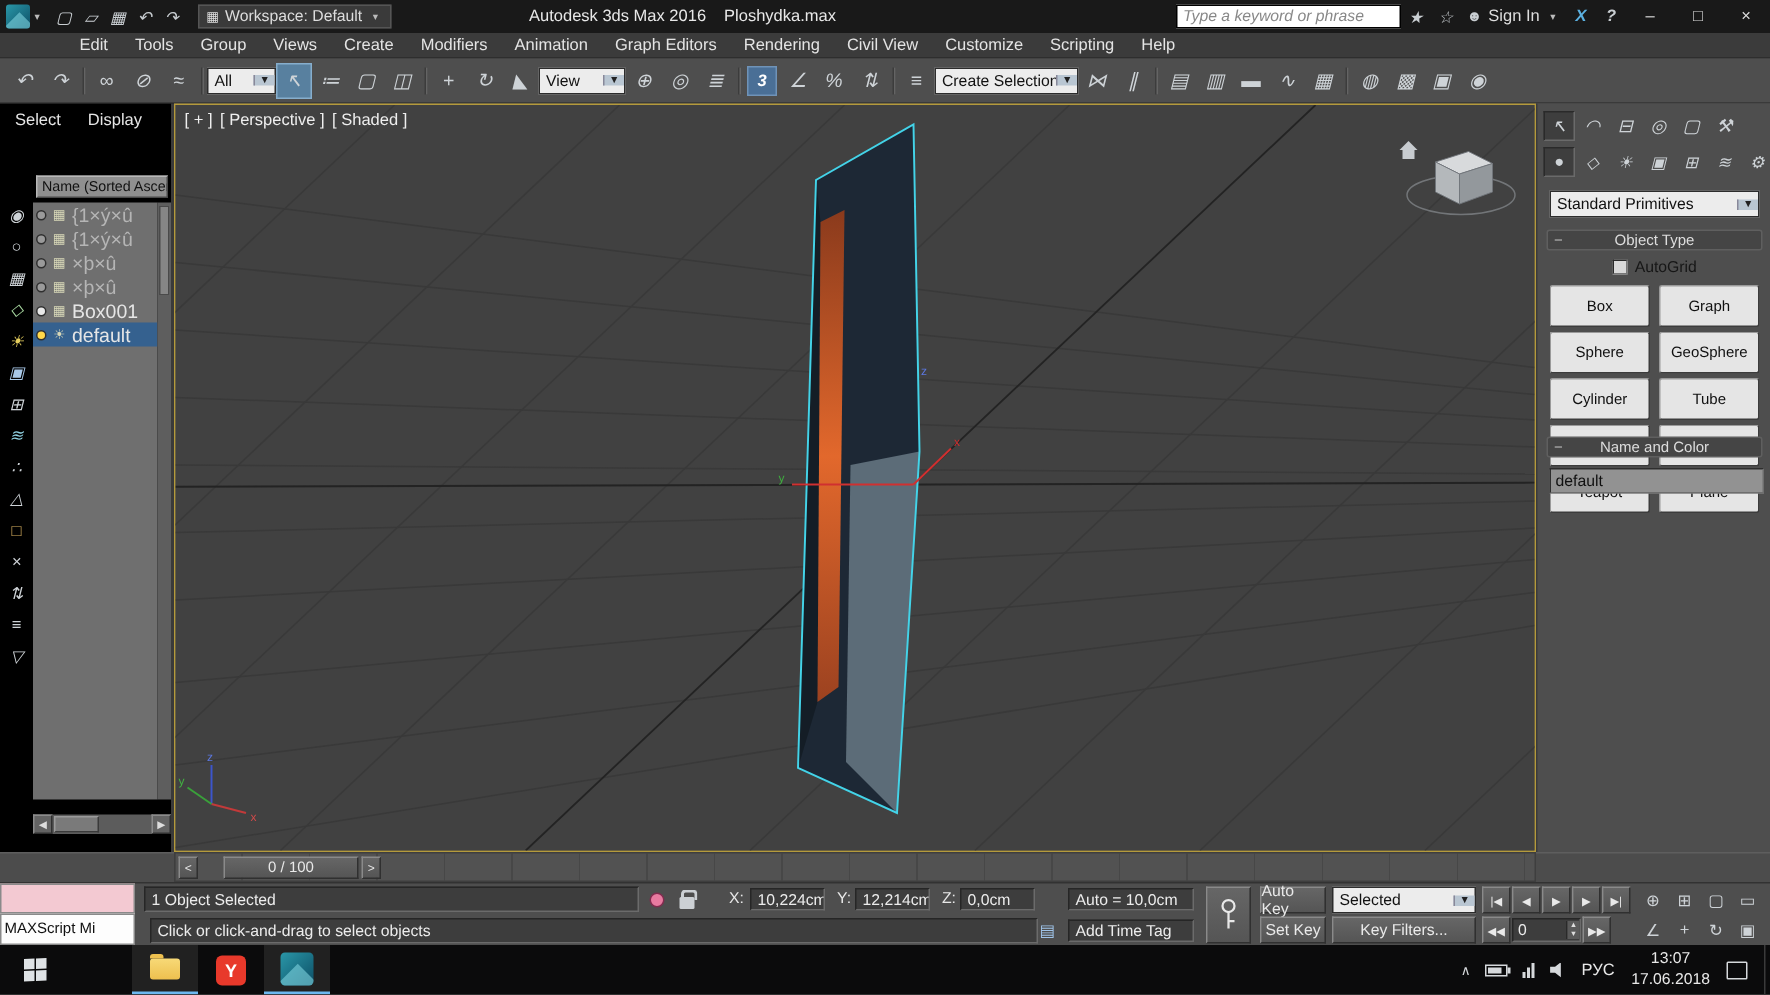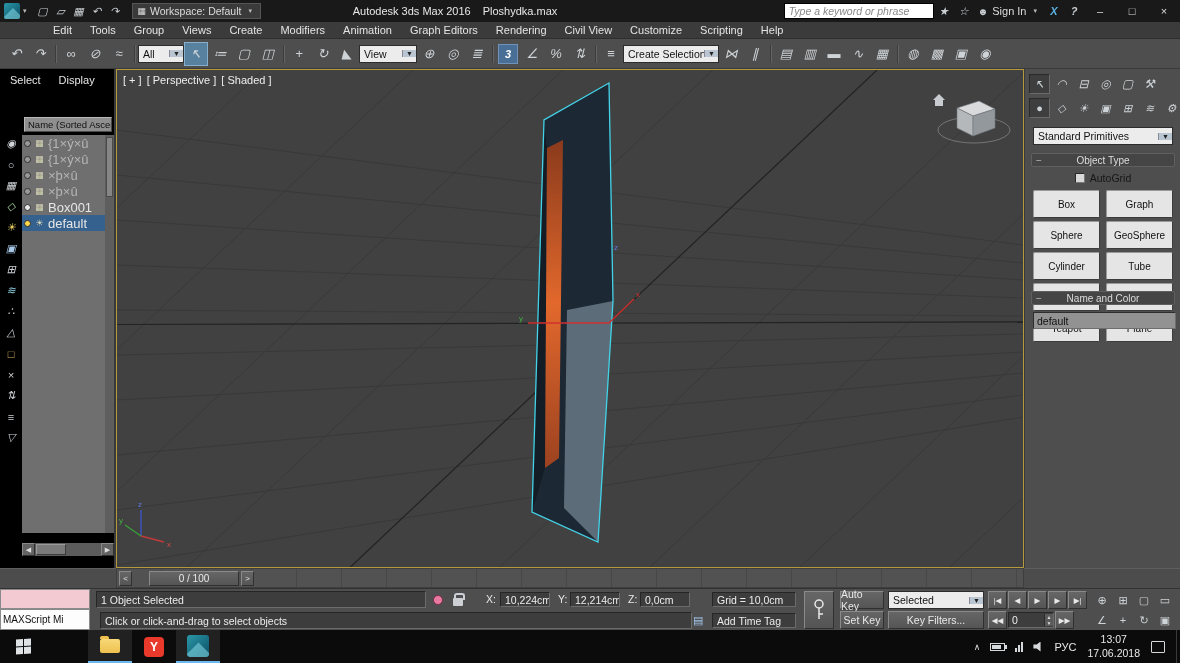--- a/index.html
+++ b/index.html
@@ -618,21 +618,21 @@
     <span class="pin"></span>
     <span class="lock"></span>
 
     <span class="slabel" style="left:486px;top:4px">X:</span>
     <div class="sfield sunken" style="left:500px;top:3px;width:50px;height:15px">10,224cm</div>
     <span class="slabel" style="left:558px;top:4px">Y:</span>
     <div class="sfield sunken" style="left:570px;top:3px;width:50px;height:15px">12,214cm</div>
     <span class="slabel" style="left:628px;top:4px">Z:</span>
     <div class="sfield sunken" style="left:640px;top:3px;width:50px;height:15px">0,0cm</div>
 
-    <div class="sfield sunken" style="left:712px;top:3px;width:84px;height:15px">Grid = 10,0cm</div>
+    <div class="sfield sunken" style="left:712px;top:3px;width:84px;height:15px">Auto = 10,0cm</div>
 
     <div class="keysvg btn3d">
       <svg width="14" height="24">
         <circle cx="7" cy="6" r="4" fill="none" stroke="#e8e8e8" stroke-width="1.5"></circle>
         <line x1="7" y1="10" x2="7" y2="21" stroke="#e8e8e8" stroke-width="1.5"></line>
         <line x1="7" y1="16" x2="11" y2="16" stroke="#e8e8e8" stroke-width="1.5"></line>
       </svg>
     </div>
 
     <span class="skbtn btn3d" style="left:840px;top:2px;width:44px">Auto Key</span>

